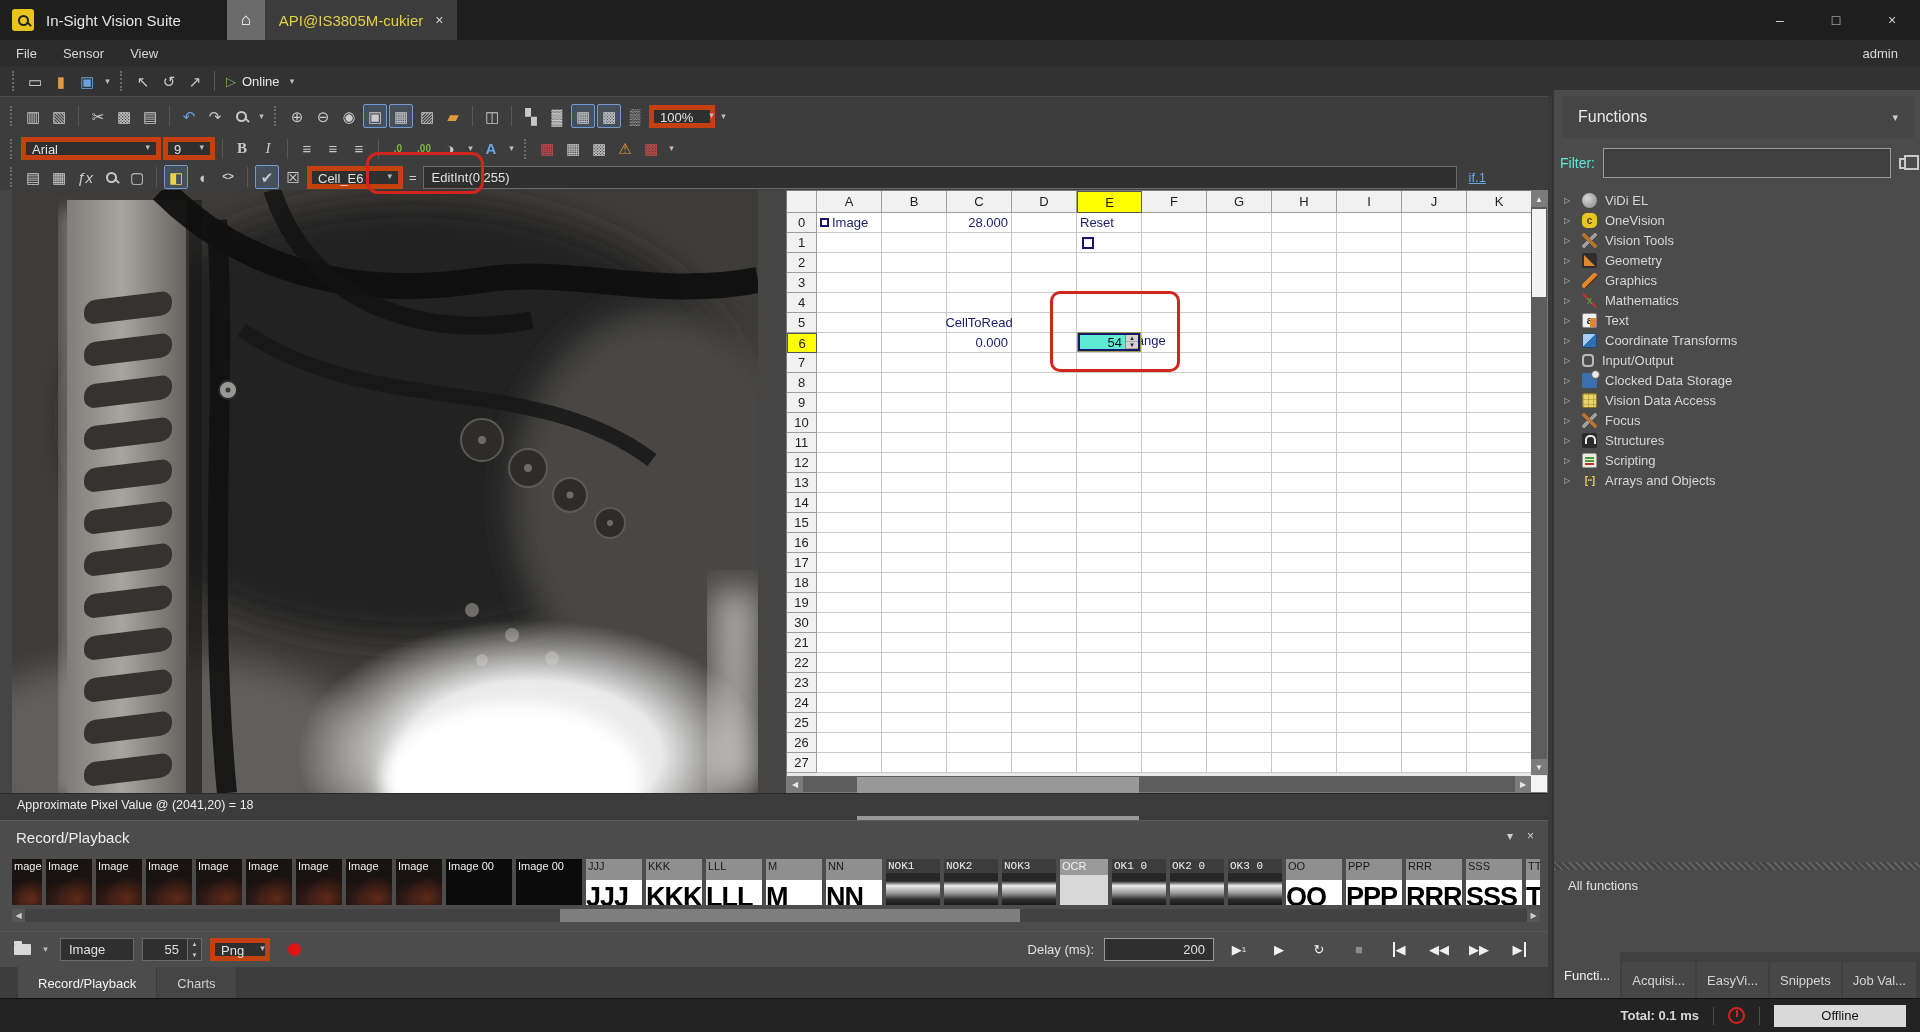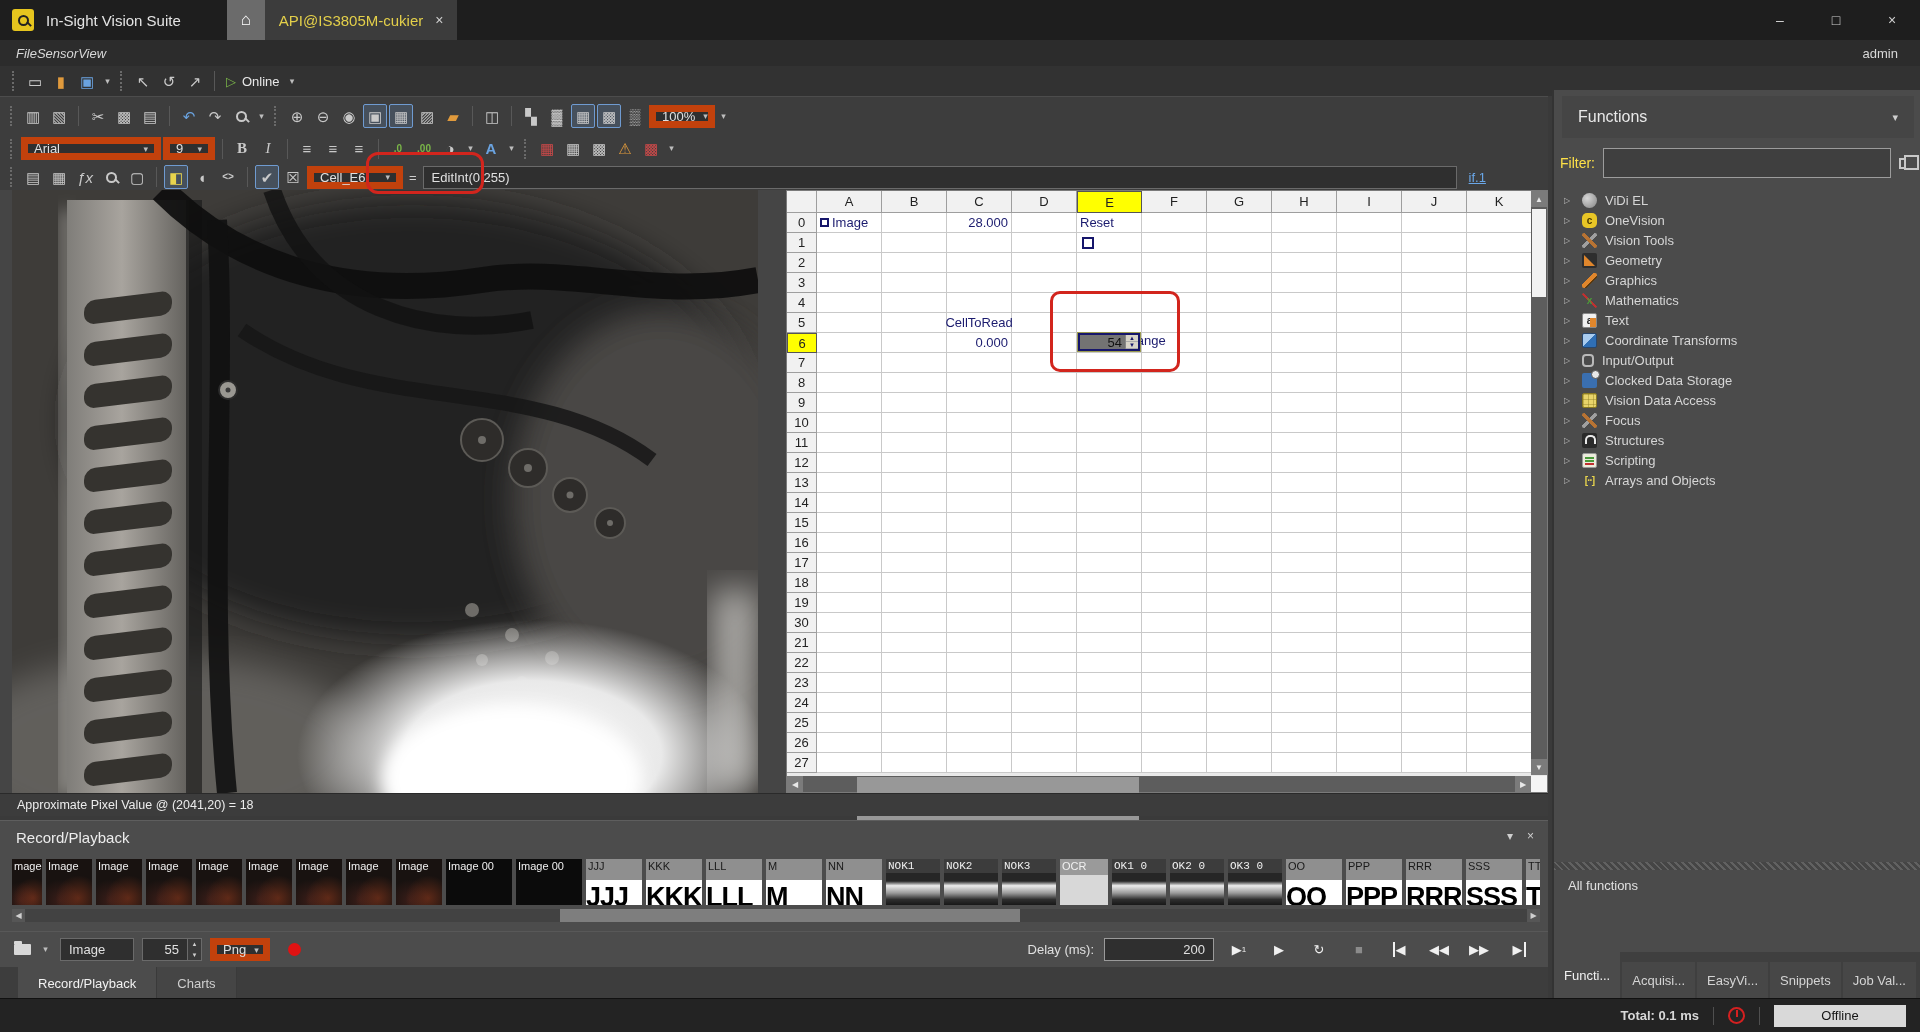--- a/index.html
+++ b/index.html
@@ -33,21 +33,21 @@
   #tb2 { left:6px; top:2px; height:34px; gap:2px; }
   #tb3 { left:6px; top:38px; height:27px; gap:2px; }
   #fbar { left:6px; top:66px; height:28px; gap:2px; width:1536px; }
   .grip { width:5px; height:20px; margin:0 4px; border-left:2px dotted #6a6a6a; flex:none; }
   .sep { width:1px; height:20px; background:#585858; margin:0 5px; flex:none; }
   .tbi { min-width:24px; height:24px; display:flex; align-items:center; justify-content:center; color:#c9c9c9; font-size:15px; border-radius:2px; flex:none; line-height:1; }
   .tbi.sm { min-width:13px; font-size:9px; color:#bdbdbd; }
   .tbi.act { background:#46505c; border:1px solid #6f9bd1; }
   .tbi.txt { font-size:10px; font-weight:bold; }
   .c-blue { color:#6aa3e0; } .c-orange { color:#e09a3c; } .c-green { color:#7ab648; } .c-red { color:#cf4a4a; } .c-yel { color:#e8d44d; }
-  .combo { height:23px; background:#2f2f2f; border:7px solid #c2410c; color:#e0e0e0; font-size:13px; display:flex; align-items:center; padding:0 6px; gap:8px; flex:none; }
+  .combo { height:23px; background:#2f2f2f; border:5px solid #c2410c; color:#e0e0e0; font-size:13px; display:flex; padding:0 6px; gap:16px; flex:none; }
   .combo .caret { margin-left:auto; font-size:9px; color:#bdbdbd; }
   .online { display:flex; align-items:center; gap:6px; color:#e8e8e8; font-size:13px; padding:0 4px; }
   .fld { height:23px; background:#2f2f2f; border:1px solid #6a6a6a; color:#e0e0e0; font-size:13px; display:flex; align-items:center; padding:0 8px; flex:none; }
   #formula-input { width:1034px; }
   .iflink { color:#6aa7e8; font-size:13px; text-decoration:underline; margin-left:10px; }
 
   
   .content { position:absolute; left:0; top:190px; width:1548px; height:603px; background:#454545; }
   #imagepane { position:absolute; left:12px; top:0; width:746px; height:603px; background:#333; }
   #imagepane svg { display:block; }
@@ -56,21 +56,21 @@
   #sheet-grid { position:absolute; left:0; top:0; width:745px; display:grid; grid-template-columns:30px repeat(11,65px); grid-template-rows:22px repeat(28,20px); background:#fff; }
   .sh-corner { background:#f1f1f1; border-right:1px solid #9e9e9e; border-bottom:1px solid #9e9e9e; }
   .sh-col,.sh-row { background:#f1f1f1; border-right:1px solid #9e9e9e; border-bottom:1px solid #9e9e9e; color:#222; font-size:13px; display:flex; align-items:center; justify-content:center; }
   .sh-col.sel,.sh-row.sel { background:#ffff00; border:1px solid #555; }
   .sh-cell { background:#fff; border-right:1px solid #c9c9c9; border-bottom:1px solid #c9c9c9; font-size:13px; color:#1b1b6e; display:flex; align-items:center; padding:0 3px; position:relative; white-space:nowrap; }
   .sh-cell.num { justify-content:flex-end; }
   .sh-cell.ctr { justify-content:center; }
   .sh-cell.ovf span.t { position:absolute; left:3px; z-index:3;margin-top:36px; }
   .cellbox { width:9px; height:9px; border:2px solid #16166b; background:#fff; margin-right:3px; flex:none; }
   .sheetcheck { width:12px; height:12px; border:2px solid #16166b; background:#fff; margin-left:2px; }
-  .sheetspin { position:absolute; left:1px; right:1px; top:0; bottom:1px; display:flex; border:2px solid #16166b; outline:1px solid #9a9a50; background:#737373; z-index:4; }
+  .sheetspin { position:absolute; left:1px; right:1px; top:0; bottom:1px; display:flex; border:2px solid #16166b; outline:1px solid #9a9a50; background:#5eead4; z-index:4; }
   .sheetspin .val { flex:1; display:flex; align-items:center; justify-content:flex-end; padding-right:3px; color:#111; font-size:13px; }
   .sheetspin .arrows { width:13px; display:flex; flex-direction:column; border-left:1px solid #888; }
   .sheetspin .arrows span { flex:1; background:#d8d4c8; color:#16166b; font-size:6px; display:flex; align-items:center; justify-content:center; border-bottom:1px solid #aaa; }
 
   .vscroll { position:absolute; right:0; top:0; bottom:17px; width:16px; background:#5d5d5d; }
   .vscroll .btn,.hscroll .btn { background:#7b7b7b; color:#e8e8e8; font-size:8px; display:flex; align-items:center; justify-content:center; }
   .vscroll .btn { width:16px; height:16px; }
   .vscroll .thumb { position:absolute; left:1px; right:1px; top:18px; height:88px; background:#f2f2f2; }
   .vscroll .btn.dn { position:absolute; bottom:0; }
   .hscroll { position:absolute; left:0; right:16px; bottom:0; height:16px; background:#5d5d5d; }
@@ -114,21 +114,21 @@
   .pbtn sub { font-size:8px; }
   .rp-tabs { position:absolute; left:0; top:146px; width:1548px; height:32px; background:#3d3d3d; display:flex; padding-left:18px; }
   .rtab { height:32px; padding:0 20px; display:flex; align-items:center; color:#cfcfcf; font-size:13px; background:#454545; border-right:1px solid #3a3a3a; }
   .rtab.active { background:#4c4c4c; color:#f2f2f2; }
 
   
   .sidebar { position:absolute; left:1552px; top:90px; width:368px; height:908px; background:#4b4b4b; border-left:2px solid #333; }
   .fx-header { position:absolute; left:8px; top:6px; width:352px; height:42px; background:#454545; display:flex; align-items:center; padding:0 16px; color:#e8e8e8; font-size:16px; }
   .fx-header .chev { margin-left:auto; font-size:11px; color:#cfcfcf; }
   .fx-filter { position:absolute; left:6px; top:56px; width:356px; height:34px; display:flex; align-items:center; gap:8px; }
-  .fx-filter .flab { color:#fde047; font-size:14px; }
+  .fx-filter .flab { color:#5eead4; font-size:14px; }
   .fx-input { flex:1; height:30px; background:#3f3f3f; border:1px solid #9c9c9c; }
   .cpy { width:11px; height:11px; border:2px solid #c9c9c9; position:relative; margin-right:6px; flex:none; }
   .cpy::before { content:""; position:absolute; top:-5px; left:3px; width:11px; height:11px; border:2px solid #c9c9c9; background:#4b4b4b; }
   .fx-tree { position:absolute; left:10px; top:100px; width:350px; }
   .trow { height:20px; display:flex; align-items:center; gap:8px; color:#d6d6d6; font-size:13px; }
   .trow .exp { color:#b9b9b9; font-size:8px; width:10px; flex:none; }
   .ti { width:15px; height:15px; border-radius:2px; flex:none; position:relative; display:flex; align-items:center; justify-content:center; }
   .i-vidi-el { background:radial-gradient(circle at 35% 35%,#d6d6d6,#848484); border-radius:50%; }
   .i-onevision { background:#e8c626; border-radius:5px; color:#4a3a00; font-size:10px; font-weight:bold; }
   .i-vision-tools,.i-focus { background:linear-gradient(45deg,transparent 42%,#b87333 42%,#b87333 58%,transparent 58%),linear-gradient(135deg,transparent 42%,#9f9f9f 42%,#9f9f9f 58%,transparent 58%); }
@@ -185,21 +185,21 @@
       <span class="x">×</span>
     </div>
     <div class="winbtns">
       <div class="winbtn">–</div>
       <div class="winbtn">□</div>
       <div class="winbtn">×</div>
     </div>
   </div>
 
   <div class="menubar">
-    <span id="menu-items" style="display:flex;font-style:italic;">
+    <span id="menu-items" style="display:flex;gap:26px;">
         <span class="mi">File</span>
         <span class="mi">Sensor</span>
         <span class="mi">View</span>
       </span>
     <span class="user">admin</span>
   </div>
 
   <div class="tb" id="tb1">
     <span class="grip"></span>
     <span class="tbi">▭</span>

